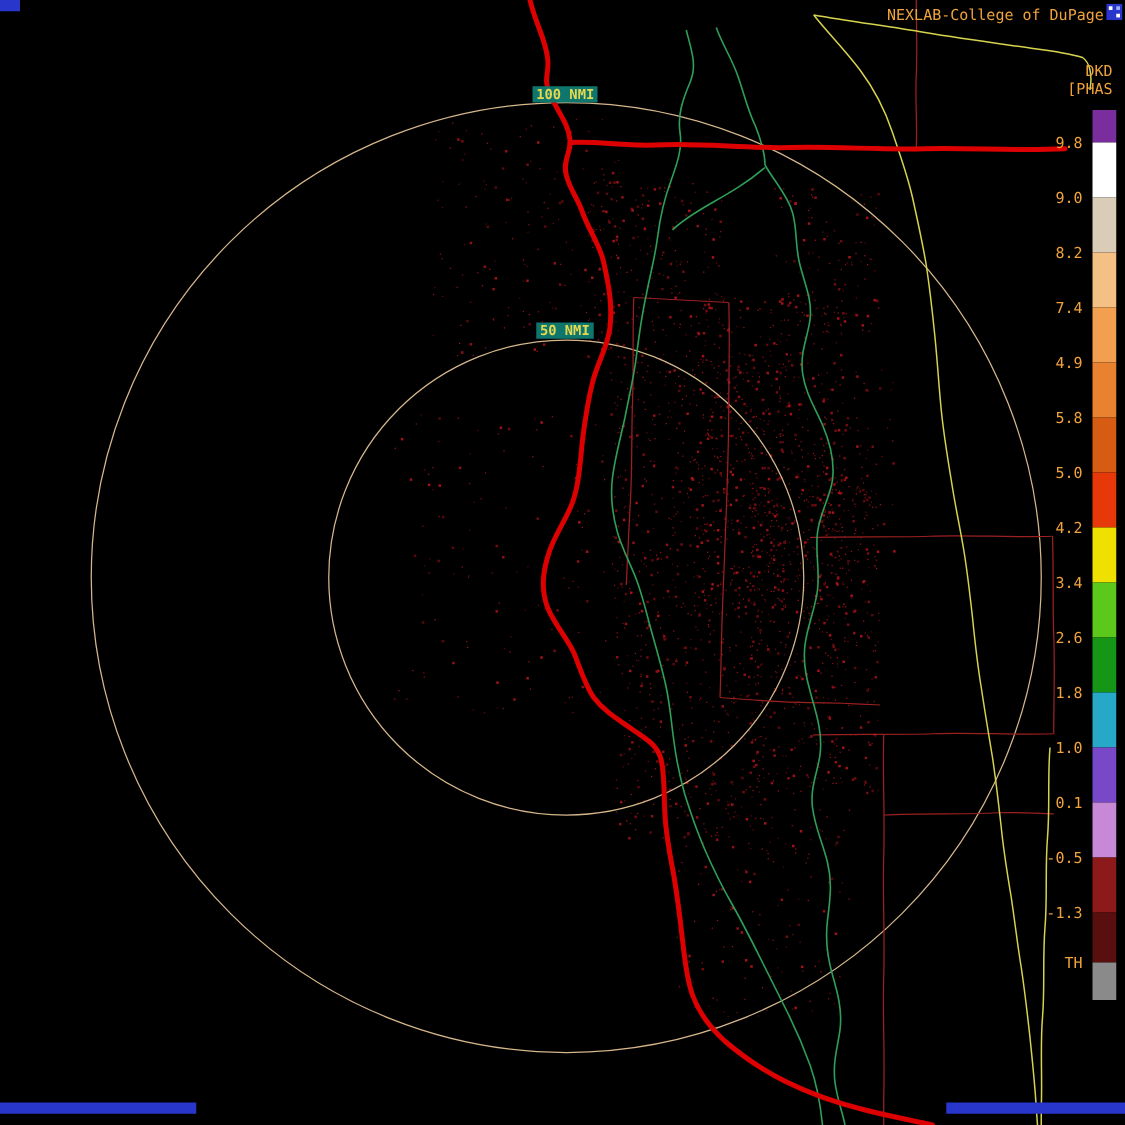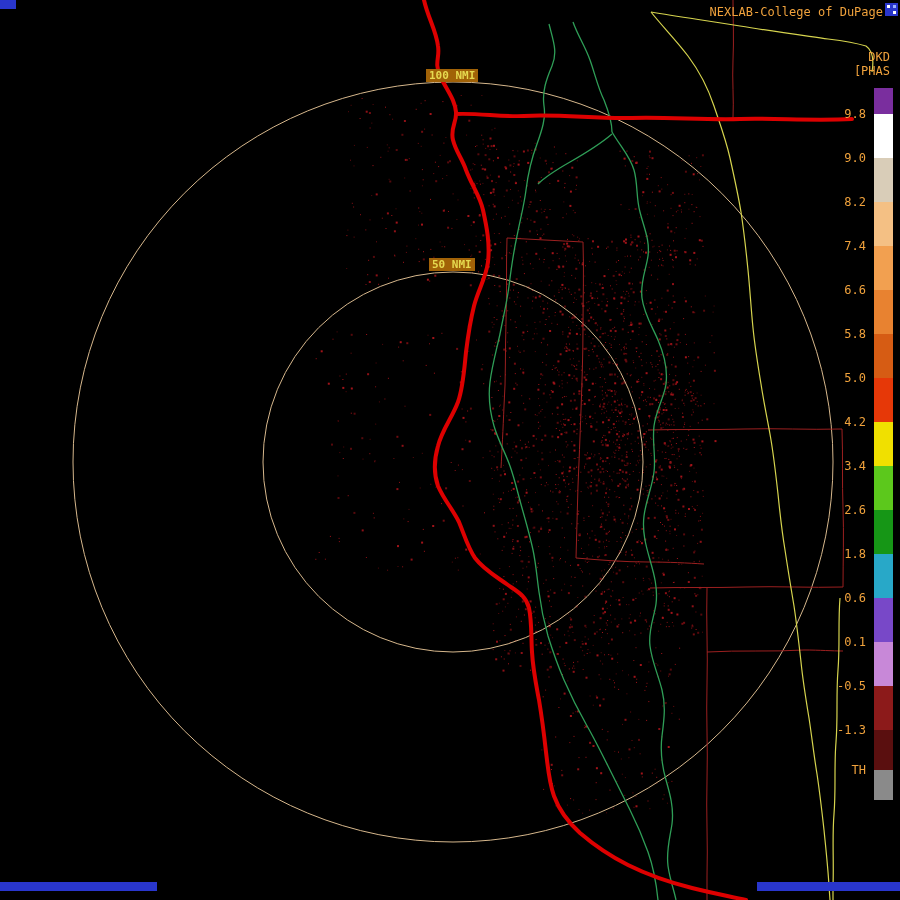--- a/index.html
+++ b/index.html
@@ -10,21 +10,21 @@
   .screen svg.map{position:absolute;left:0;top:0;}
   .abs{position:absolute;}
   .brand{top:5px;right:17px;color:#f0a23c;font-size:12px;white-space:nowrap;}
   .logo-icon{top:3px;right:2px;width:13px;height:13px;}
   .prod-code{top:50px;right:10px;color:#f0a23c;font-size:12px;}
   .prod-units{top:64px;right:10px;color:#f0a23c;font-size:12px;}
   .colorbar{top:88px;right:7px;width:19px;display:flex;flex-direction:column;}
   .cb-seg{width:19px;}
   .cb-labels{left:0;top:0;width:900px;height:668px;pointer-events:none;}
   .cb-label{position:absolute;right:34px;color:#f0a23c;font-size:12px;line-height:14px;}
-  .ring-label{color:#e5d94f;font-size:11px;font-weight:bold;background:#a16207;padding:0 3px;line-height:13px;z-index:3;}
+  .ring-label{color:#e5d94f;font-size:11px;font-weight:bold;background:#0f766e;padding:0 3px;line-height:13px;z-index:3;}
   .caption{left:0;right:0;top:877px;text-align:center;color:#dcdcdc;font-size:16px;letter-spacing:0px;z-index:4;white-space:nowrap;}
   .bbar{top:882px;height:9px;background:#2936cc;z-index:2;}
   .bbar-left{left:0;width:157px;}
   .bbar-right{right:0;width:143px;}
   .corner-mark{top:0;left:0;width:16px;height:9px;background:#2936cc;}
 </style>
 </head>
 <body>
 
 <div class="screen">
@@ -2742,28 +2742,28 @@
       <div class="cb-seg" style="height: 44px; background: rgb(200, 136, 216);"></div>
       <div class="cb-seg" style="height: 44px; background: rgb(140, 26, 26);"></div>
       <div class="cb-seg" style="height: 40px; background: rgb(90, 15, 15);"></div>
       <div class="cb-seg" style="height: 30px; background: rgb(138, 138, 138);"></div>
     </div>
   <div class="abs cb-labels">
       <div class="cb-label" style="top: 107px; color: rgb(240, 162, 60);">9.8</div>
       <div class="cb-label" style="top: 151px; color: rgb(240, 162, 60);">9.0</div>
       <div class="cb-label" style="top: 195px; color: rgb(240, 162, 60);">8.2</div>
       <div class="cb-label" style="top: 239px; color: rgb(240, 162, 60);">7.4</div>
-      <div class="cb-label" style="top: 283px; color: rgb(240, 162, 60);">6.6</div>
+      <div class="cb-label" style="top: 283px; color: rgb(240, 162, 60);">4.9</div>
       <div class="cb-label" style="top: 327px; color: rgb(240, 162, 60);">5.8</div>
       <div class="cb-label" style="top: 371px; color: rgb(240, 162, 60);">5.0</div>
       <div class="cb-label" style="top: 415px; color: rgb(240, 162, 60);">4.2</div>
       <div class="cb-label" style="top: 459px; color: rgb(240, 162, 60);">3.4</div>
       <div class="cb-label" style="top: 503px; color: rgb(240, 162, 60);">2.6</div>
       <div class="cb-label" style="top: 547px; color: rgb(240, 162, 60);">1.8</div>
-      <div class="cb-label" style="top: 591px; color: rgb(240, 162, 60);">0.6</div>
+      <div class="cb-label" style="top: 591px; color: rgb(240, 162, 60);">1.0</div>
       <div class="cb-label" style="top: 635px; color: rgb(240, 162, 60);">0.1</div>
       <div class="cb-label" style="top: 679px; color: rgb(240, 162, 60);">-0.5</div>
       <div class="cb-label" style="top: 723px; color: rgb(240, 162, 60);">-1.3</div>
       <div class="cb-label" style="top: 763px; color: rgb(240, 162, 60);">TH</div>
     </div>
 
   <div class="abs ring-label" style="left: 426px; top: 69px; color: rgb(229, 217, 79);">100 NMI</div>
   <div class="abs ring-label" style="left: 429px; top: 258px; color: rgb(229, 217, 79);">50 NMI</div>
 
 

